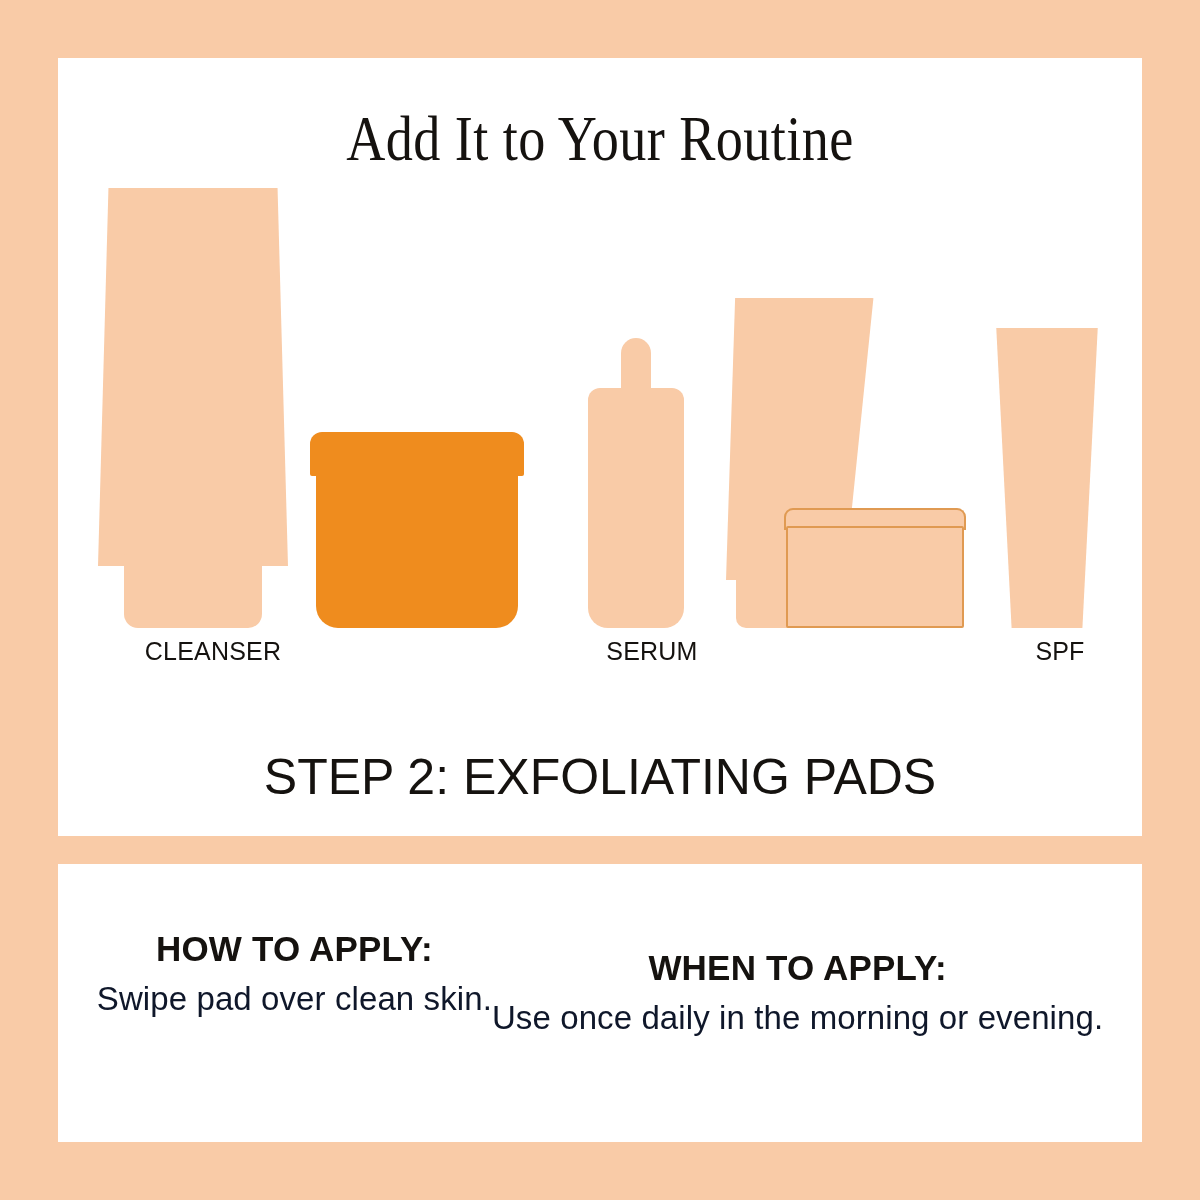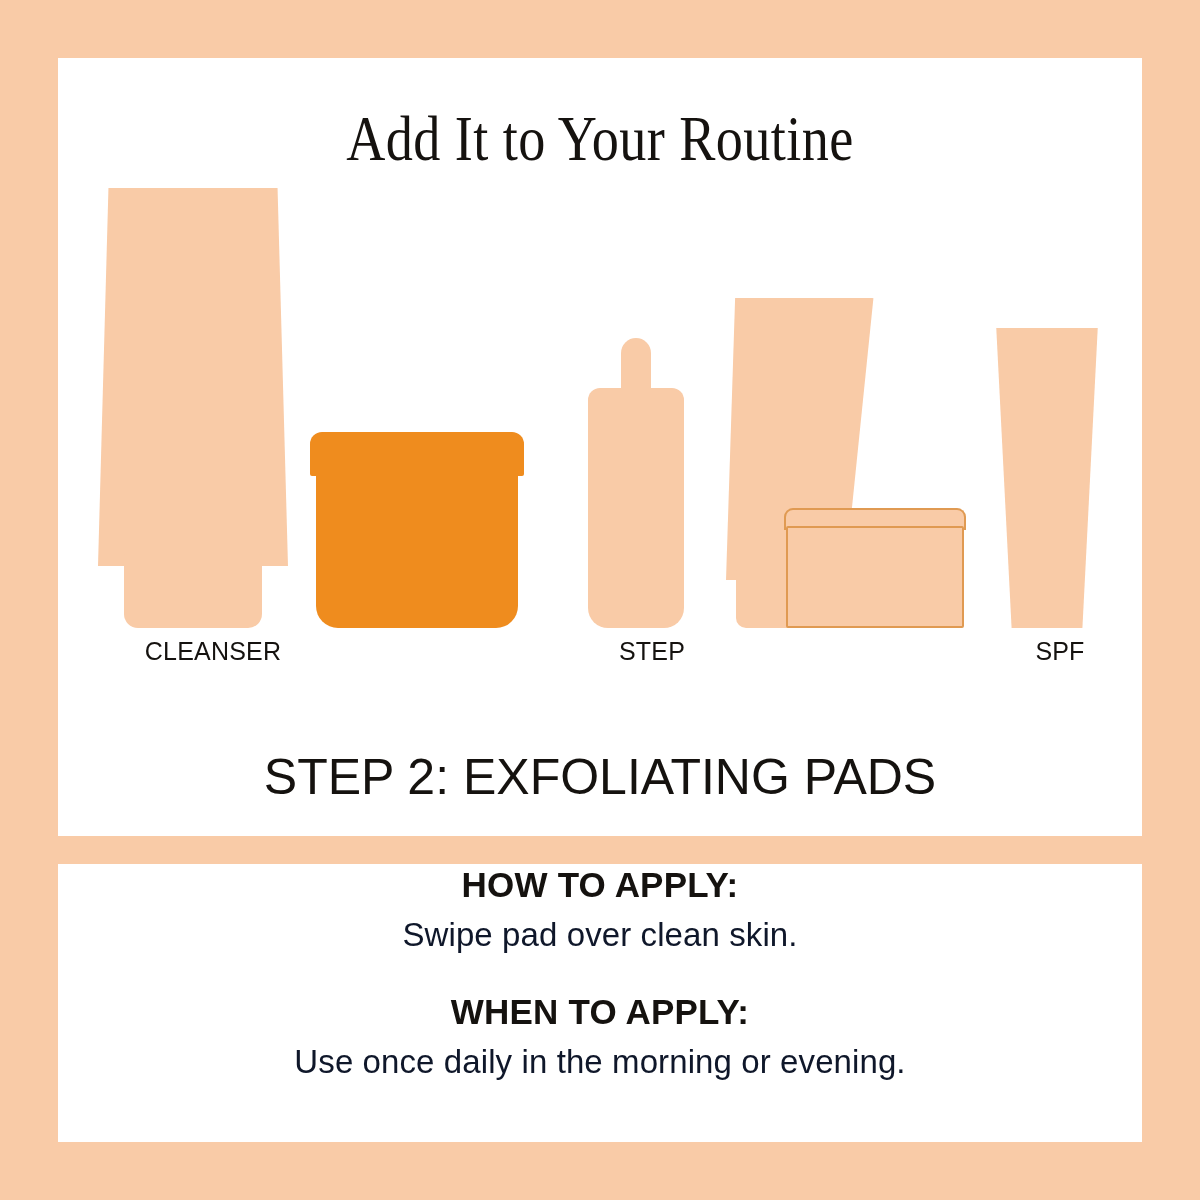--- a/index.html
+++ b/index.html
@@ -152,21 +152,21 @@
     font-size:50px;
     font-weight:400;
     letter-spacing:0px;
     color:#15120f;
   }
 
   
   .instructions {
     position:absolute;
     top:864px; left:58px; width:1084px; height:218px;
-    display:flex; flex-direction:column;
+    display:flex; flex-direction:row;
     align-items:center; justify-content:center;
   }
   .blk { text-align:center; }
   .blk + .blk { margin-top:38px; }
   .ins-head {
     font-size:35px; font-weight:700; color:#15120f;
     letter-spacing:0.2px; margin-bottom:11px;
   }
   .ins-body {
     font-size:33px; font-weight:400; color:#0f172a;
@@ -214,21 +214,21 @@
     <div class="prod spf">
       <div class="body"></div>
     </div>
 
   </div>
 
   <div class="labels">
     <div class="label lw-normal lb-0">CLEANSER</div>
 
 
-    <div class="label lw-normal lb-2">STEP</div>
+    <div class="label lw-normal lb-2">SERUM</div>
 
 
     <div class="label lw-normal lb-4">SPF</div>
   </div>
 
   <div class="step">STEP 2: EXFOLIATING PADS</div>
 
   <div class="instructions">
     <div class="blk">
       <div class="ins-head">HOW TO APPLY:</div>

